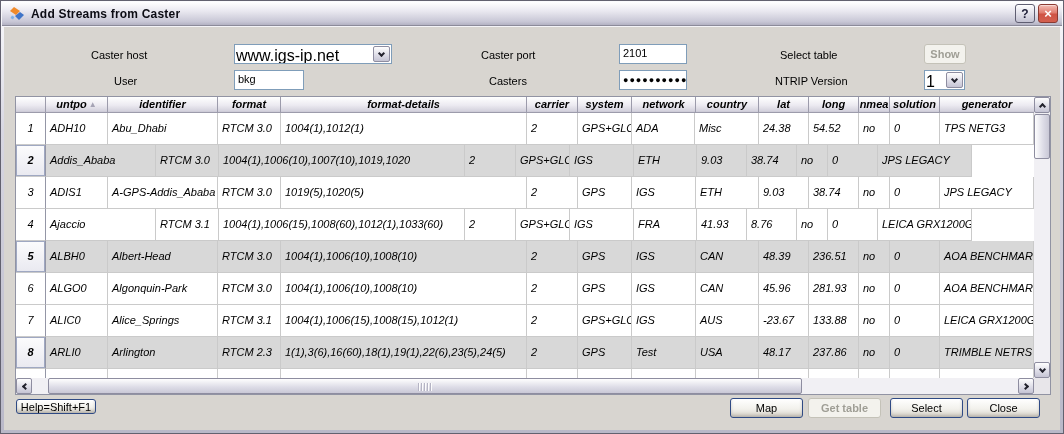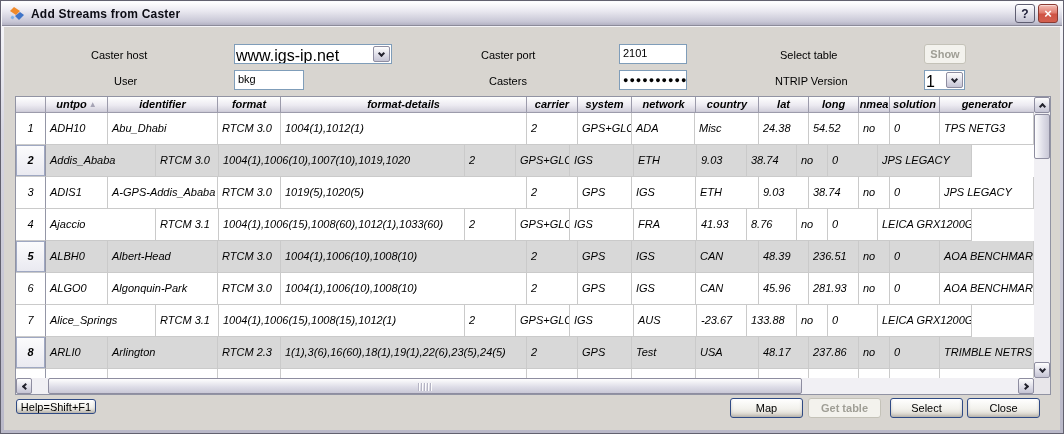--- a/index.html
+++ b/index.html
@@ -248,20 +248,21 @@
                 <div class="tcell c7">IGS</div>
                 <div class="tcell c8">CAN</div>
                 <div class="tcell c9">45.96</div>
                 <div class="tcell c10">281.93</div>
                 <div class="tcell c11">no</div>
                 <div class="tcell c12">0</div>
                 <div class="tcell c13">AOA BENCHMARK</div>
               </div>
               <div class="trow">
                 <div class="rowhdr c0">7</div>
+                <div class="tcell c1">ALIC0</div>
                 <div class="tcell c2">Alice_Springs</div>
                 <div class="tcell c3">RTCM 3.1</div>
                 <div class="tcell c4">1004(1),1006(15),1008(15),1012(1)</div>
                 <div class="tcell c5">2</div>
                 <div class="tcell c6">GPS+GLO</div>
                 <div class="tcell c7">IGS</div>
                 <div class="tcell c8">AUS</div>
                 <div class="tcell c9">-23.67</div>
                 <div class="tcell c10">133.88</div>
                 <div class="tcell c11">no</div>

